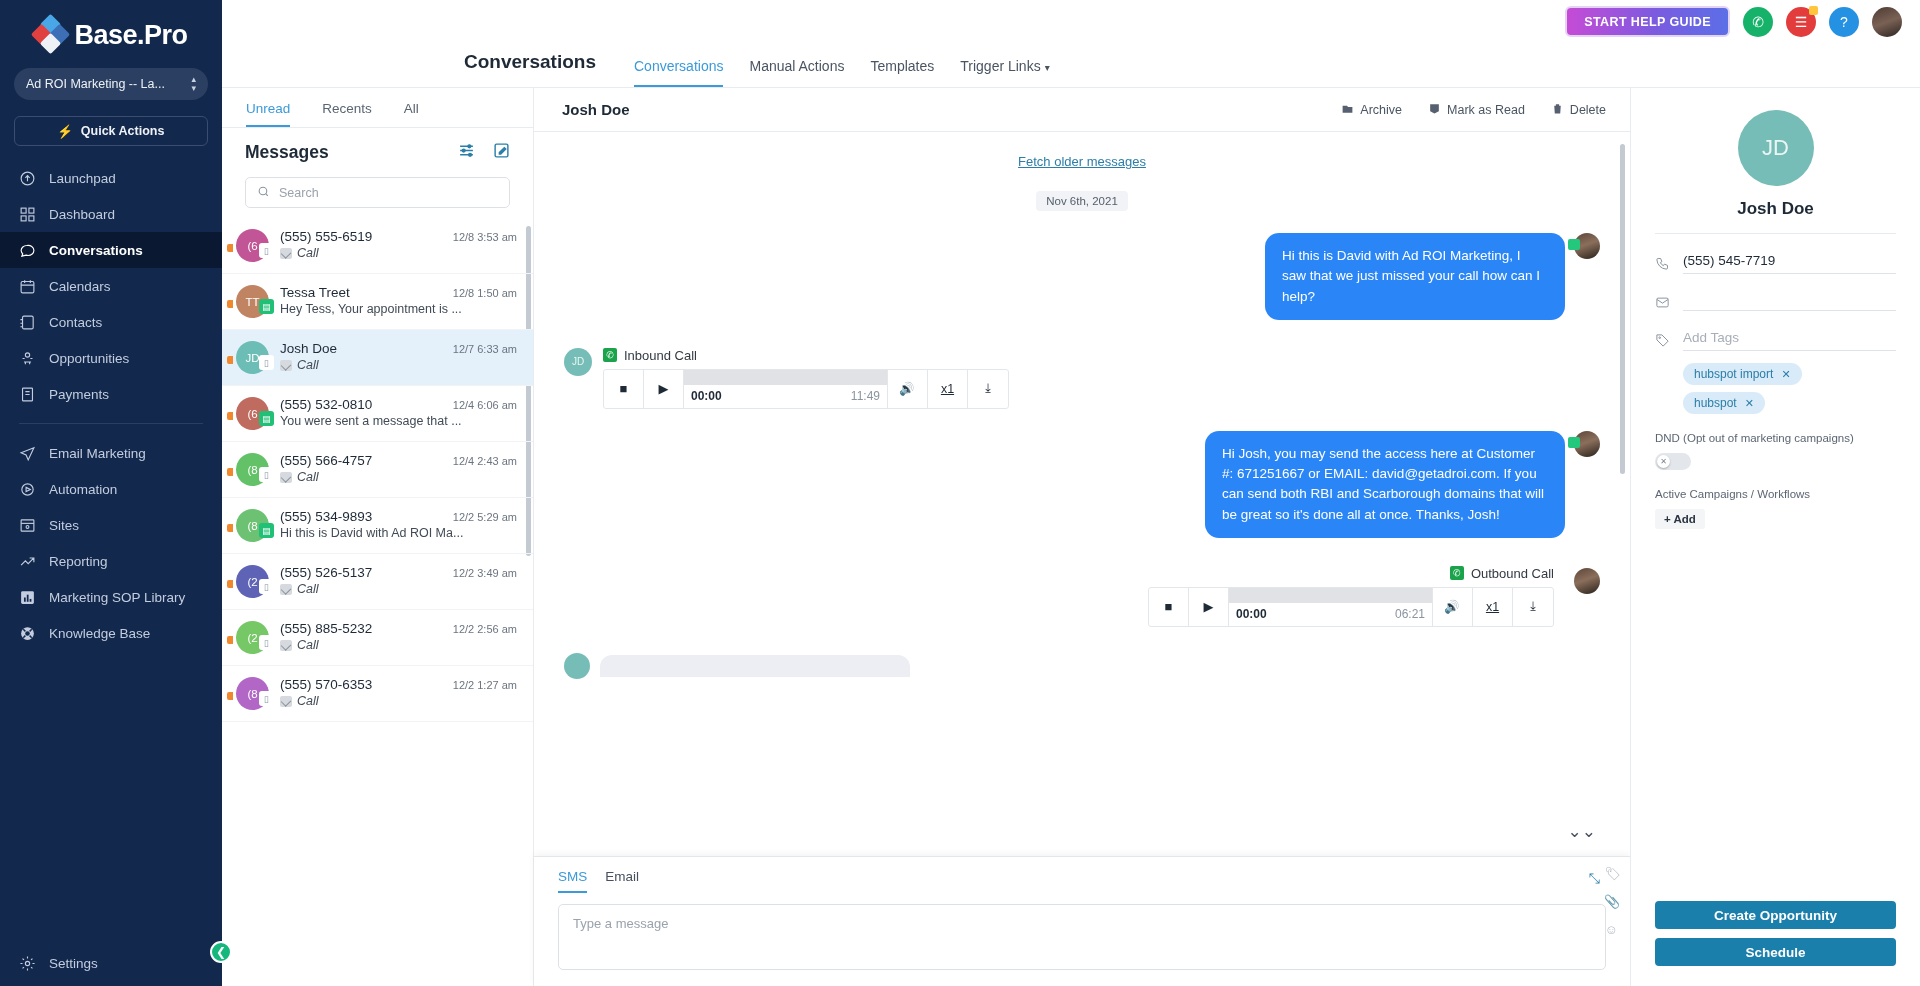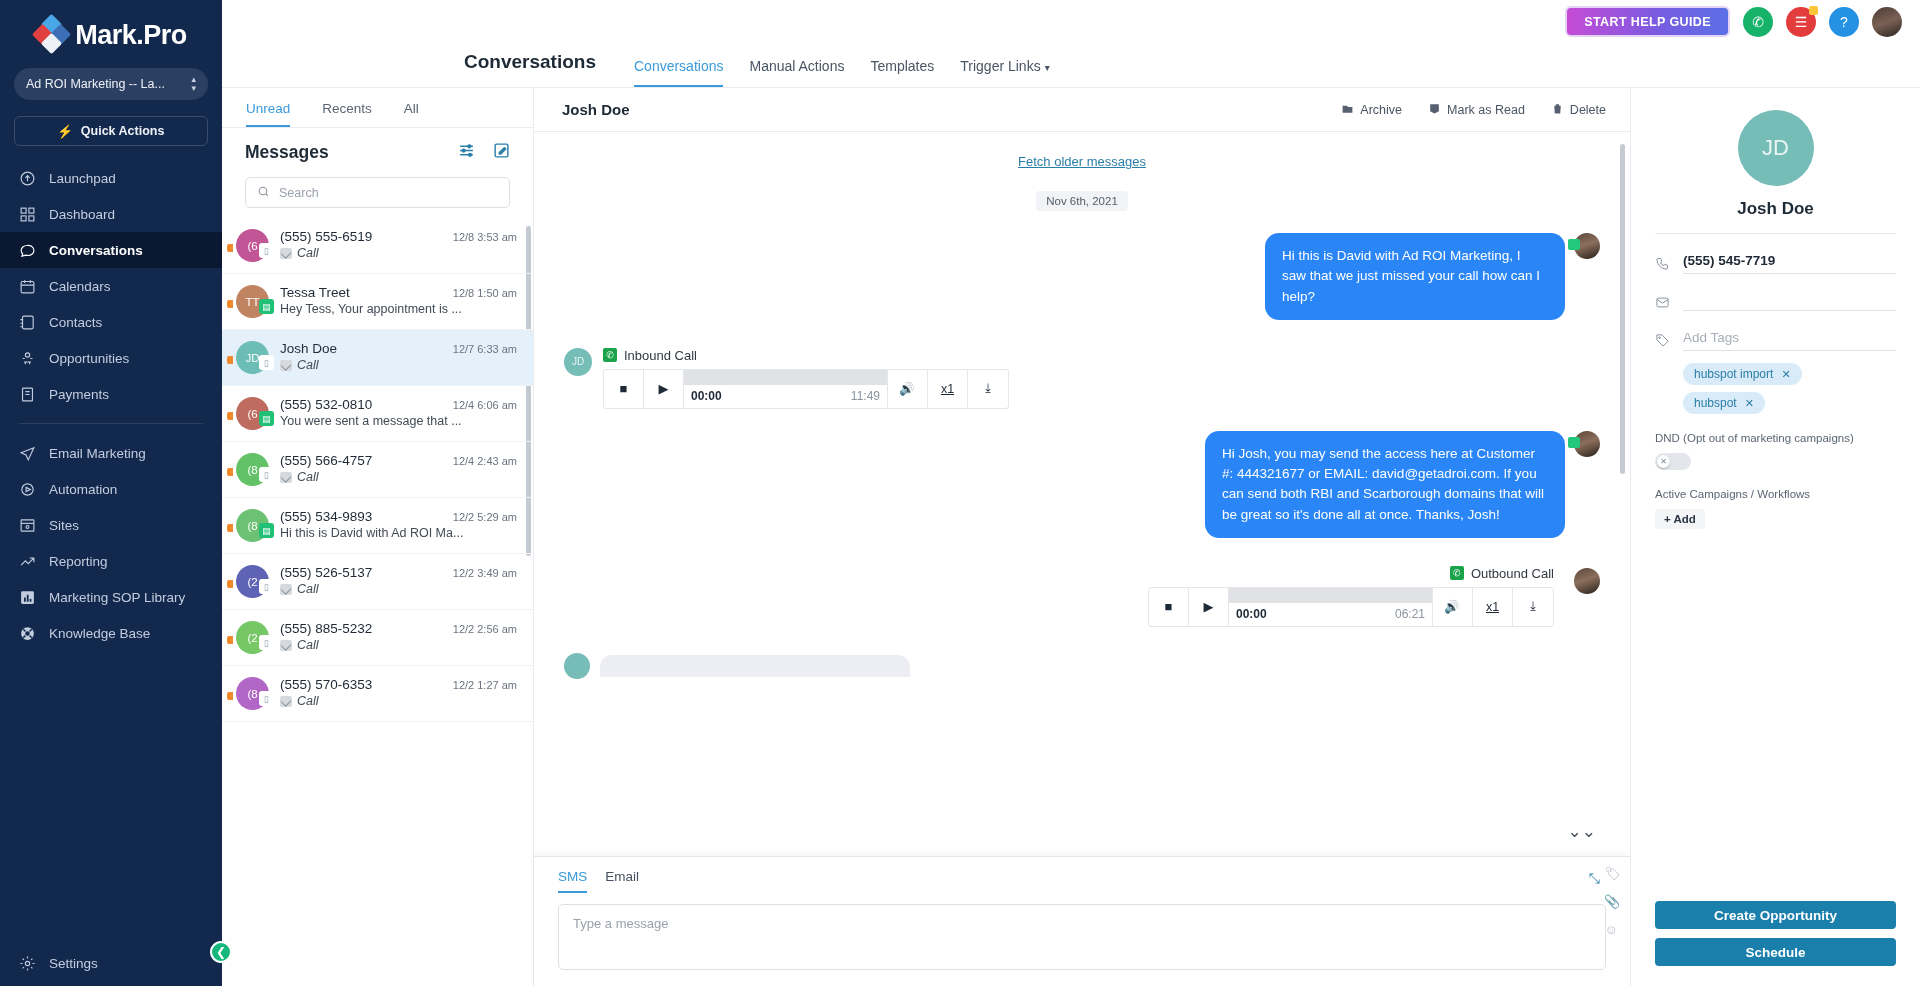--- a/index.html
+++ b/index.html
@@ -195,21 +195,21 @@
   .contact-panel { width:290px; flex:0 0 290px; border-left:1px solid #e8ebef; background:#fff;
      padding:22px 24px 0 24px; position:relative; display:flex; flex-direction:column;}
   .big-av { width:76px; height:76px; border-radius:50%; background:#76bdb7; color:#eaf6f4;
      display:flex; align-items:center; justify-content:center; font-size:22px; margin:0 auto;}
   .contact-name { text-align:center; font-size:17px; font-weight:600; color:#1f2a37; margin-top:13px;}
   .divider { height:1px; background:#e7eaee; margin-top:14px;}
   .field-row { display:flex; align-items:center; gap:12px; margin-top:19px;}
   .field-ico { width:16px; flex:0 0 16px; color:#8b949f; display:flex; align-items:center;}
   .field-ico svg{width:15px;height:15px;stroke:#8b949f;fill:none;stroke-width:1.6;}
   .field-val { flex:1; border-bottom:1px solid #dfe3e8; font-size:13.5px; color:#1f2a37;
-     font-weight:700; padding-bottom:5px;}
+     font-weight:400; padding-bottom:5px;}
   .field-val.empty{ min-height:18px;}
   .field-val.placeholder{ color:#a7aeb8; font-weight:400;}
   .tags { display:flex; flex-direction:column; gap:7px; margin-top:12px; margin-left:28px; align-items:flex-start;}
   .tag { background:#d9ebf8; color:#2b7ea8; font-size:12px; padding:4px 11px; border-radius:11px;
      display:flex; align-items:center; gap:8px;}
   .tag .x { font-size:11px; }
   .sect-label { font-size:11.5px; color:#5c6673; margin-top:18px;}
   .toggle { width:36px; height:17px; border-radius:10px; background:#e3e6ea; margin-top:9px;
      display:flex; align-items:center; padding:2px;}
   .knob { width:13px; height:13px; border-radius:50%; background:#fff; display:flex;
@@ -228,21 +228,21 @@
 <div id="app">
 
   <div class="sidebar">
     <div class="logo-wrap">
       <div class="logo-mark">
         <span class="diamond d1"></span>
           <span class="diamond d2"></span>
         <span class="diamond d3"></span>
           <span class="diamond d4"></span>
       </div>
-      <div class="logo-text">Mark.Pro</div>
+      <div class="logo-text">Base.Pro</div>
     </div>
 
     <div class="acct-select">
       <span>Ad ROI Marketing -- La...</span>
       <span class="chev">▴<br>▾</span>
     </div>
 
     <div class="quick-actions">
       <span class="bolt">⚡</span>
       <span>Quick Actions</span>
@@ -621,21 +621,21 @@
                 <div class="p-right">🔊</div>
                 <div class="p-right">
                     <u>x1</u>
                   </div>
                 <div class="p-right">⤓</div>
               </div>
             </div>
           </div>
 
           <div class="msg-out">
-            <div class="bubble-out">Hi Josh, you may send the access here at Customer #: 444321677 or EMAIL: david@getadroi.com. If you can send both RBI and Scarborough domains that will be great so it's done all at once. Thanks, Josh!</div>
+            <div class="bubble-out">Hi Josh, you may send the access here at Customer #: 671251667 or EMAIL: david@getadroi.com. If you can send both RBI and Scarborough domains that will be great so it's done all at once. Thanks, Josh!</div>
             <div class="msg-avatar">
                 <span class="chan"></span>
               </div>
           </div>
 
           <div class="call-block outbound">
             <div class="outb-col">
               <div class="call-label">
                 <span class="call-ico">✆</span>
                 <span>Outbound Call</span>

